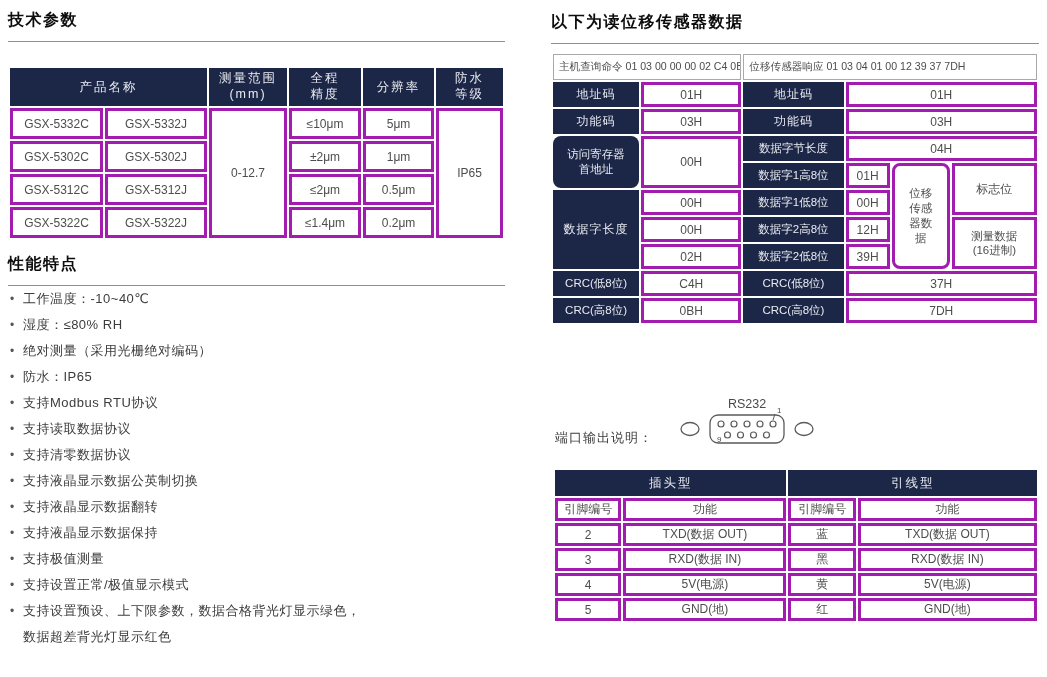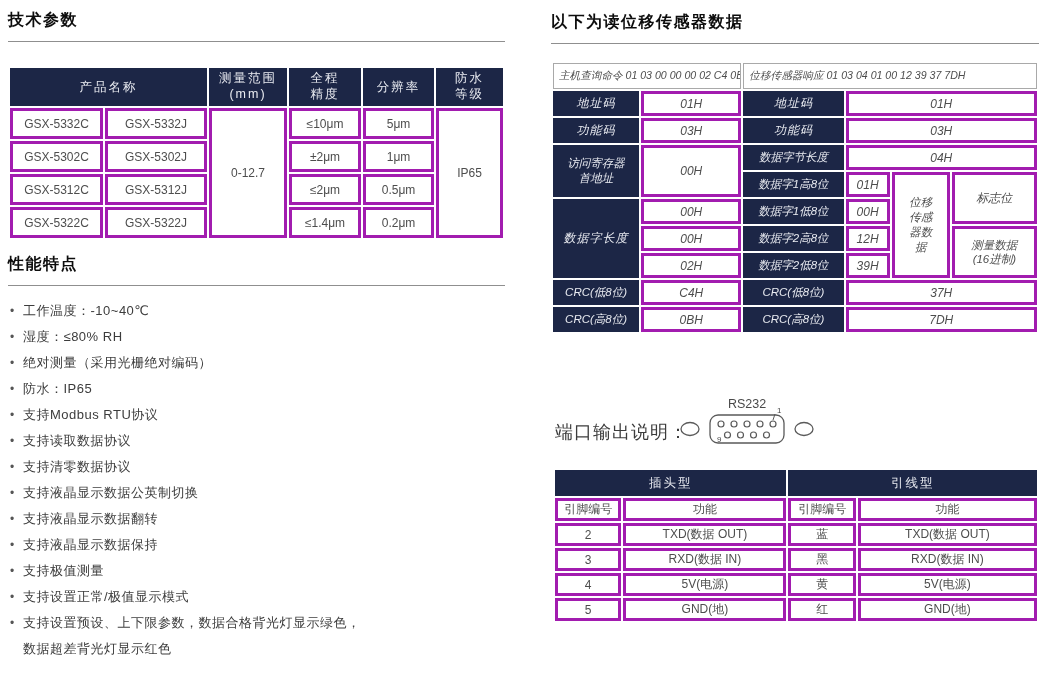--- a/index.html
+++ b/index.html
@@ -29,43 +29,43 @@
   }
   .pre { white-space:pre-line; line-height:1.25; }
 
   
   .product-table { width:497px; margin-top:24px; }
   .product-table td { height:31px; }
   .product-table tr.hdr td { height:38px; font-size:12.5px; letter-spacing:2px; }
 
   
   .features-title { margin-top:14px; }
-  ul.features { list-style:none; margin-top:12px; }
+  ul.features { list-style:none; margin-top:0; }
   ul.features li {
     position:relative; padding-left:15px; font-size:13px; color:#3c3c3c;
     line-height:26px; letter-spacing:0.5px; white-space:pre-line;
   }
   ul.features li::before {
     content:"•"; position:absolute; left:2px; top:0; color:#555; font-size:12px;
   }
 
   
-  .modbus-table { width:488px; margin-top:17px;font-style:italic; }
+  .modbus-table { width:488px; margin-top:8px; }
   .modbus-table td { height:25px; font-size:12px; }
   .modbus-table tr.mhdr td {
     height:26px; background:#fff; border:1px solid #a9a9a9;
     font-size:10.6px; text-align:left; padding-left:5px; white-space:nowrap;
     color:#4d4d4d; letter-spacing:0;
   }
   .modbus-table td.small { font-size:11.5px; letter-spacing:0; }
-  .modbus-table td.wrapv { font-size:11.5px; padding:0 9px; line-height:1.3; letter-spacing:0; }
+  .modbus-table td.wrapv { font-size:11.5px; padding:0 9px; line-height:1.3; letter-spacing:0;border-radius:8px; }
 
   
   .port-row { position:absolute; left:0; top:378px; width:488px; height:62px; }
-  .port-label { position:absolute; left:4px; top:30px; font-size:18px; color:#3c3c3c; letter-spacing:1px; }
+  .port-label { position:absolute; left:4px; top:39px; font-size:13px; color:#3c3c3c; letter-spacing:1px; }
   .db9 { position:absolute; left:126px; top:0; }
 
   
   .pin-table { position:absolute; left:2px; top:456px; width:486px; }
   .pin-table td { height:22px; }
   .pin-table tr.nhdr td { height:26px; font-size:12.5px; letter-spacing:2px; }
 </style>
 </head>
 <body>
 

